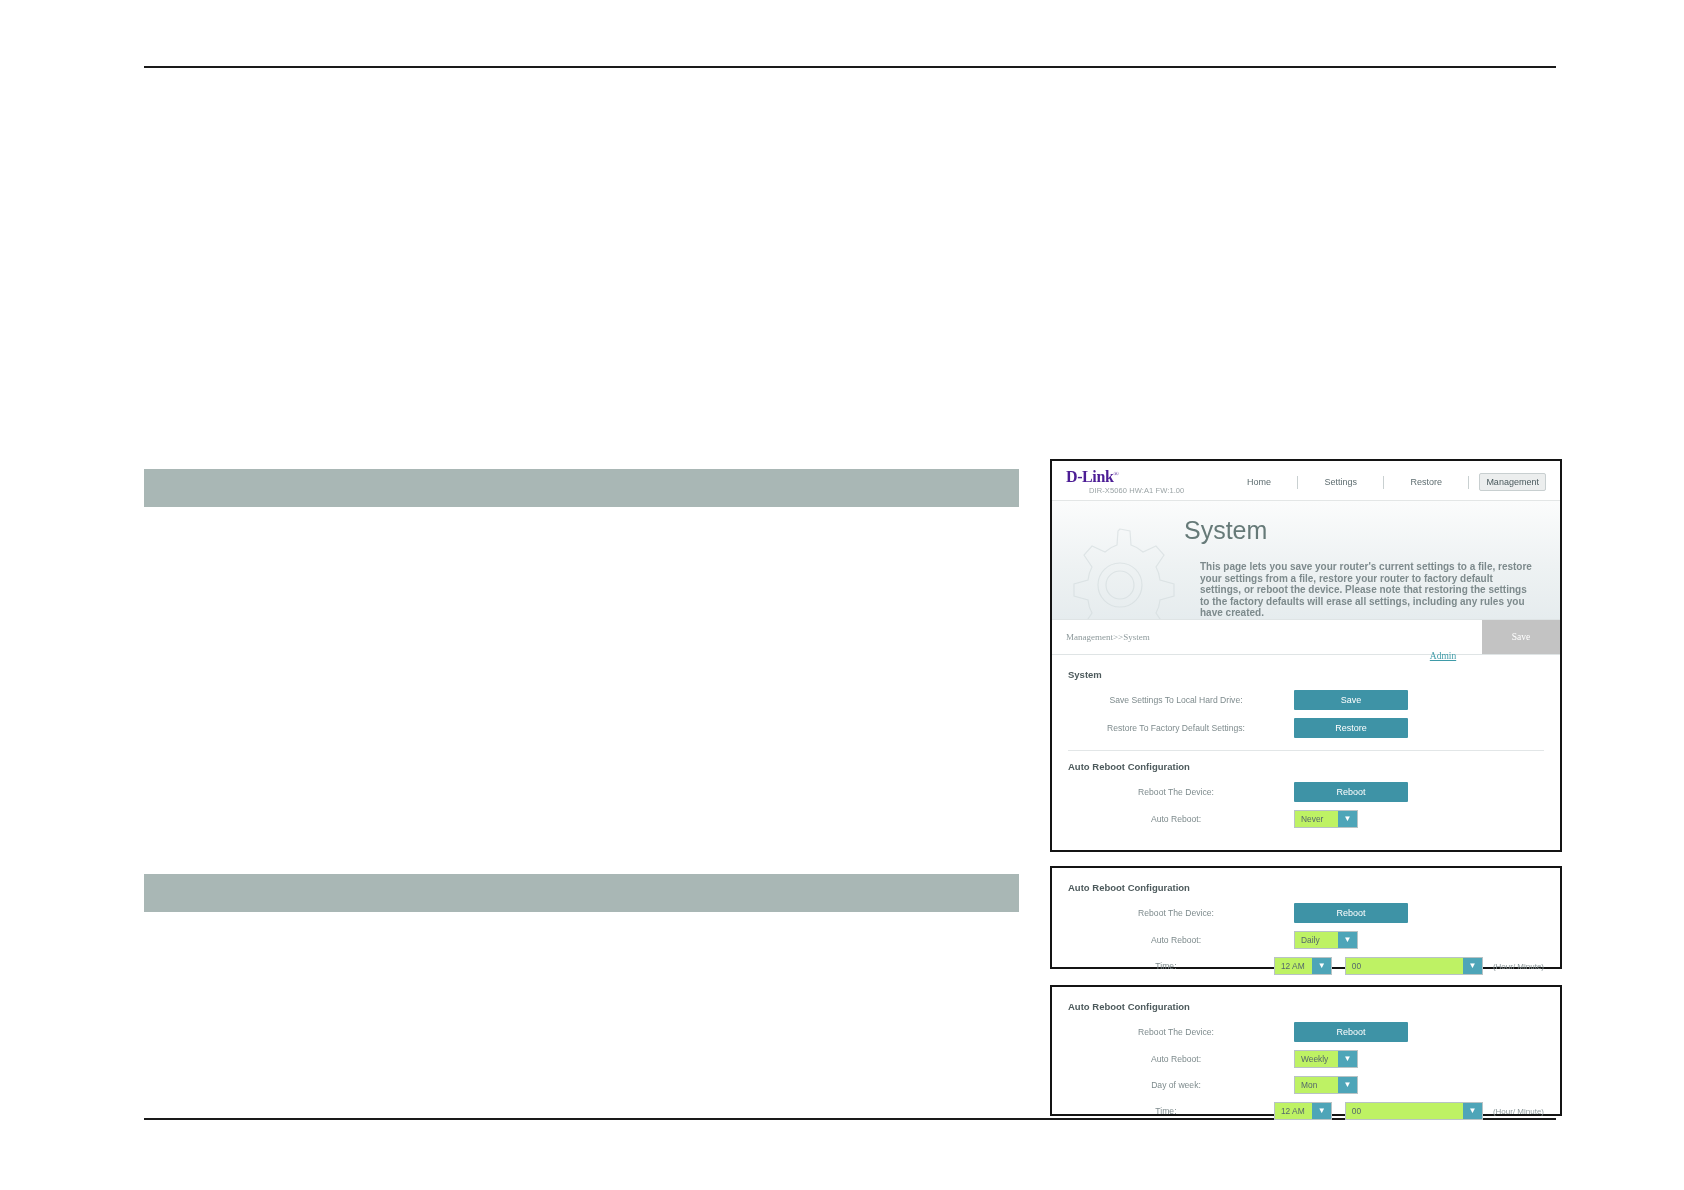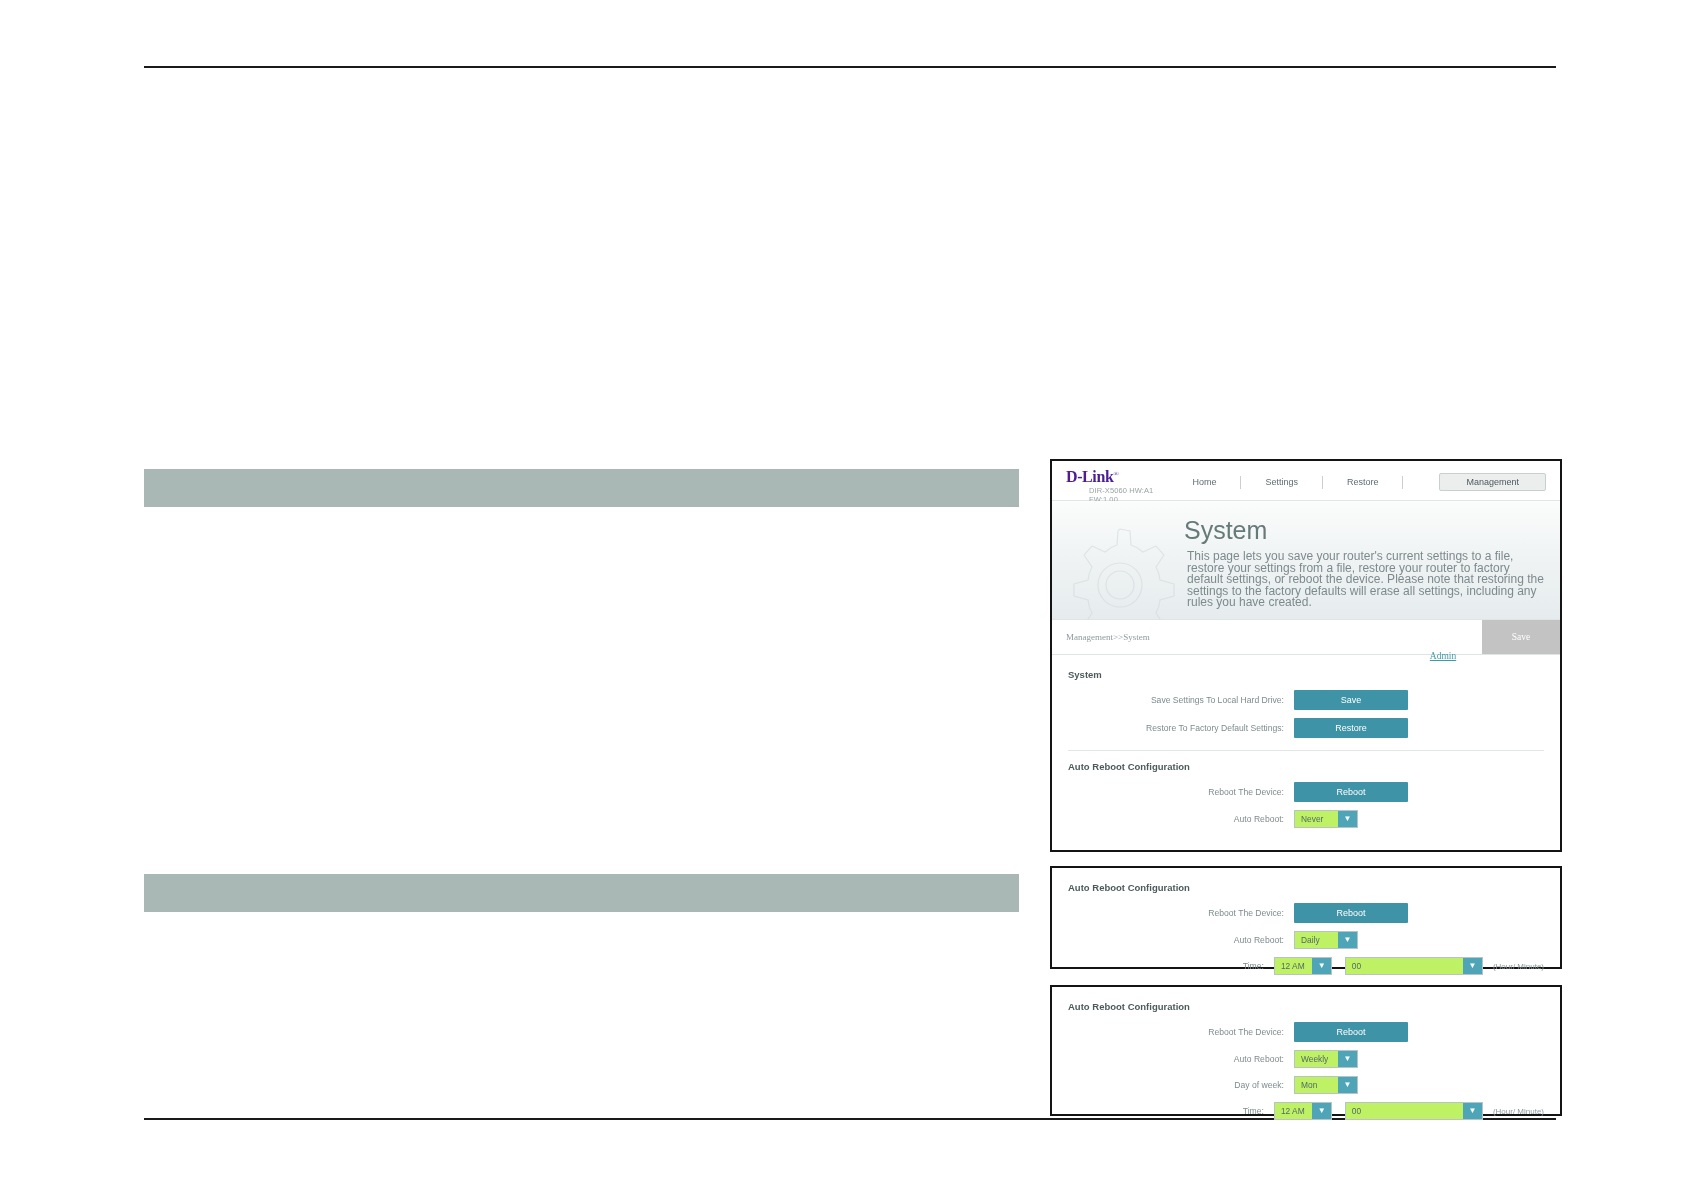--- a/index.html
+++ b/index.html
@@ -96,23 +96,22 @@
   }
   .nav-sep {
     width: 1px;
     height: 13px;
     background: #c9d0d1;
   }
   .nav-item.active {
     background: #eceeee;
     border: 1px solid #c8cfd0;
     border-radius: 2px;
-    padding: 3px 26px;
+    padding: 3px 6px;
     color: #4a5a5d;
-    margin-left: 28px;
   }
 
   
   .router-hero {
     position: relative;
     height: 118px;
     background: linear-gradient(180deg, #fbfcfc 0%, #eef2f3 55%, #e6ecee 100%);
     overflow: hidden;
   }
   .hero-gear {
@@ -131,25 +130,26 @@
   }
   .hero-title {
     font-size: 25px;
     font-weight: normal;
     color: #667a78;
     letter-spacing: 0px;
     line-height: 30px;
     margin: 0 0 6px 0;
   }
   .hero-desc {
-    font-size: 12px;
+    font-size: 10px;
     line-height: 11.5px;
     color: #7d8a8c;
-    margin: 3px;
+    margin: 16px;
     max-width: 372px;
+    font-weight: bold;
   }
 
   
   .crumb-bar {
     display: flex;
     align-items: stretch;
     height: 34px;
     border-top: 1px solid #dfe4e5;
     border-bottom: 1px solid #dfe4e5;
     background: #ffffff;
@@ -197,21 +197,21 @@
     background: #e2e6e7;
     margin: 12px 0 10px 0;
   }
   .form-row {
     display: flex;
     align-items: center;
     margin-bottom: 8px;
   }
   .form-label {
     width: 216px;
-    text-align: right;
+    text-align: center;
     padding-right: 10px;
     font-size: 8.6px;
     color: #7e8b8d;
     white-space: nowrap;
   }
   .btn-teal {
     width: 114px;
     height: 20px;
     background: #3e93a6;
     color: #ffffff;

